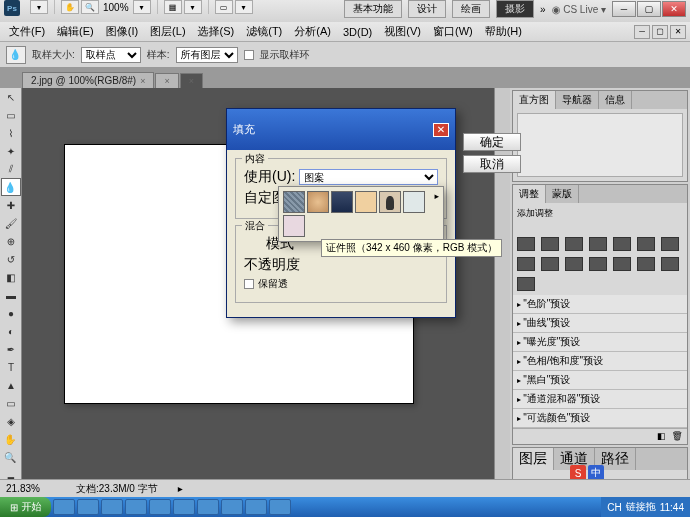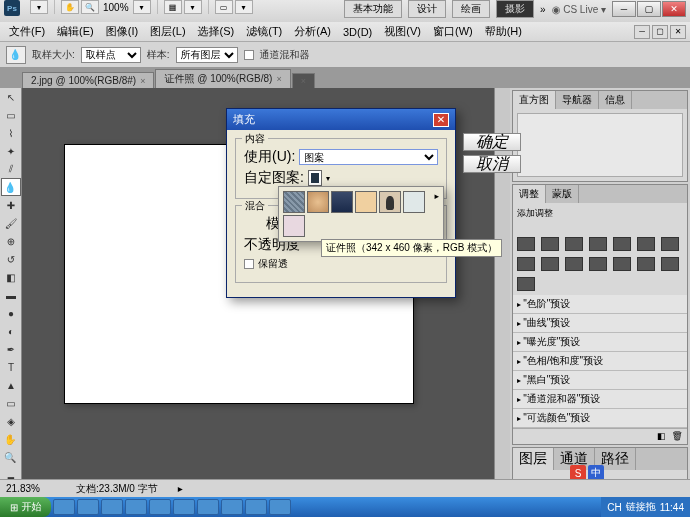--- a/index.html
+++ b/index.html
@@ -67,32 +67,32 @@
 .status-zoom { width: 50px; }
 
 
 .taskbar { height: 20px; background: linear-gradient(#3a8de0,#1f5fb0); position: absolute; bottom: 0; left: 0; right: 0; display: flex; align-items: center; font-size: 10px; color: #fff; }
 .start-btn { background: linear-gradient(#5ab45a,#2a7a2a); padding: 2px 10px; height: 100%; display: flex; align-items: center; gap: 3px; border-radius: 0 8px 8px 0; }
 .task-item { width: 22px; height: 16px; background: #4a90d0; border: 1px solid #2a60a0; margin-left: 2px; border-radius: 2px; }
 .tray { margin-left: auto; background: #2a70c0; padding: 0 6px; display: flex; align-items: center; gap: 4px; height: 100%; }
 
 
 .dialog { position: absolute; left: 226px; top: 108px; width: 230px; background: #ece9d8; border: 1px solid #0a246a; box-shadow: 4px 4px 10px rgba(0,0,0,0.4); z-index: 100; }
-.dlg-title { background: linear-gradient(#3b77d8,#1f4fb0); color: #fff; padding: 3px 6px; font-size: 11px; display: flex; align-items: center; }
+.dlg-title { background: linear-gradient(#3b77d8,#1f4fb0); color: #fff; padding: 13px 6px; font-size: 11px; display: flex; align-items: center; }
 .dlg-close { margin-left: auto; width: 16px; height: 14px; background: #d04030; color: #fff; display: flex; align-items: center; justify-content: center; font-size: 10px; border: 1px solid #fff; }
 .dlg-body { padding: 8px; font-size: 10px; }
 .dlg-group { border: 1px solid #aaa; padding: 6px 8px 8px 8px; margin-bottom: 6px; position: relative; }
 .dlg-group-label { position: absolute; top: -7px; left: 6px; background: #ece9d8; padding: 0 3px; font-size: 10px; }
 .dlg-row { display: flex; align-items: center; gap: 4px; margin: 3px 0; }
 .dlg-row label { min-width: 50px; text-align: right; font-size: 14px; }
 .dlg-select { flex: 1; height: 16px; border: 1px solid #7a96df; background: #ffffff; font-size: 10px; }
 .dlg-swatch { width: 14px; height: 16px; border: 1px solid #666; background: #fff; position: relative; }
 .dlg-swatch::after { content:""; position:absolute; inset:2px; background:#234; }
 .dlg-btns { position: absolute; right: -66px; top: 24px; display: flex; flex-direction: column; gap: 4px; }
-.dlg-btn { width: 58px; height: 18px; background: linear-gradient(#fff,#ddd); border: 1px solid #888; font-size: 16px; display: flex; align-items: center; justify-content: center; font-style: italic; }
+.dlg-btn { width: 58px; height: 18px; background: linear-gradient(#fff,#ddd); border: 1px solid #888; font-size: 12px; display: flex; align-items: center; justify-content: center; }
 
 
 .pattern-popup { position: absolute; left: 278px; top: 186px; width: 166px; background: #ece9d8; border: 1px solid #888; box-shadow: 4px 4px 10px rgba(0,0,0,0.4); z-index: 200; padding: 4px; }
 .pattern-grid { display: flex; flex-wrap: wrap; gap: 2px; }
 .pattern-item { width: 22px; height: 22px; border: 1px solid #666; background: #888; }
 .pattern-item.p1 { background: repeating-linear-gradient(45deg,#89a,#89a 2px,#678 2px,#678 4px); }
 .pattern-item.p2 { background: radial-gradient(#e8c090,#c09060); }
 .pattern-item.p3 { background: linear-gradient(#3a4a6a,#1a2a4a); }
 .pattern-item.p4 { background: #f0d0a0; }
 .pattern-item.p5 { background: #d8c8b0; position:relative; }
@@ -160,30 +160,29 @@
   </div>
 </div>
 
 <div class="optionsbar">
   <span style="width:20px;height:18px;border:1px solid #888;background:#eee;display:flex;align-items:center;justify-content:center">💧</span>
   <span class="opt-label">取样大小:</span>
   <select class="opt-select"><option>取样点</option></select>
   <span class="opt-label">样本:</span>
   <select class="opt-select"><option>所有图层</option></select>
   <span class="opt-check"></span>
-  <span class="opt-label">通道混和器</span>
+  <span class="opt-label">显示取样环</span>
 </div>
 
 <div class="tabrow">
   <div class="doc-tab">
       <span>2.jpg @ 100%(RGB/8#)</span>
       <span class="tab-x">×</span>
     </div>
   <div class="doc-tab">
-      <span>证件照 @ 100%(RGB/8)</span>
       <span class="tab-x">×</span>
     </div>
   <div class="doc-tab active">
       <span class="tab-x">×</span>
     </div>
 </div>
 
 <div class="main">
   <div class="toolbox">
     <div class="tool">↖</div>

